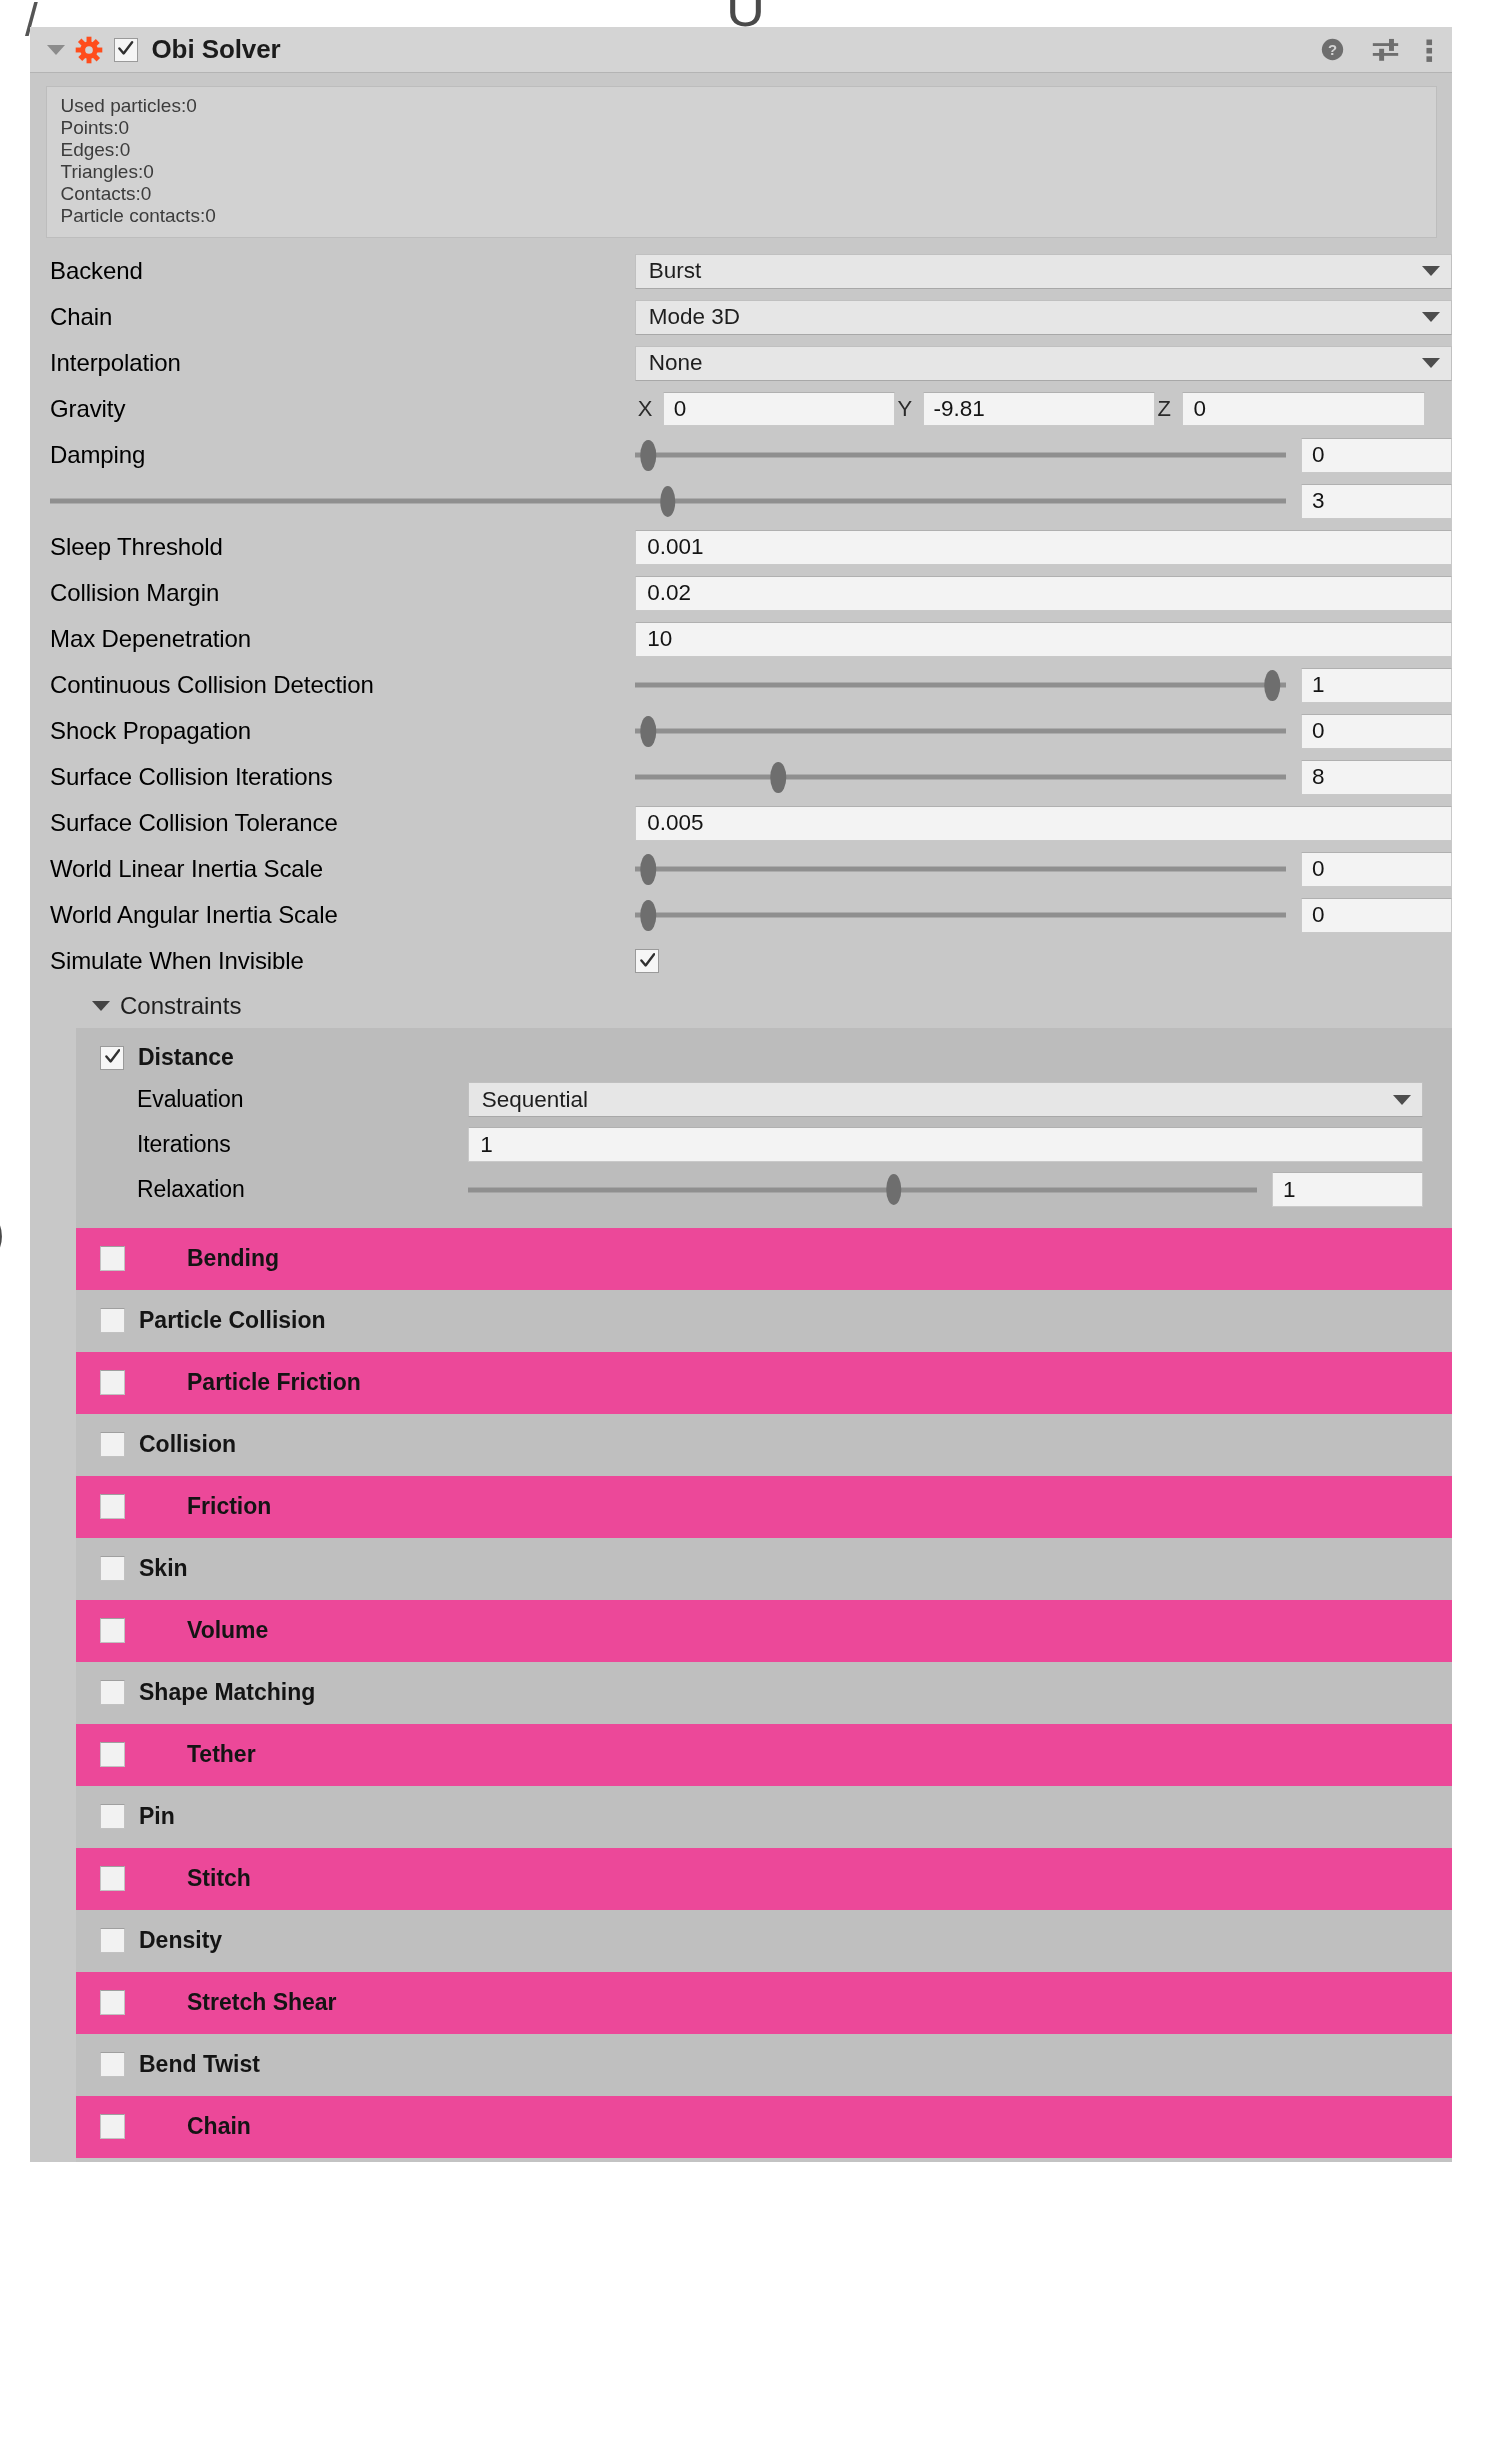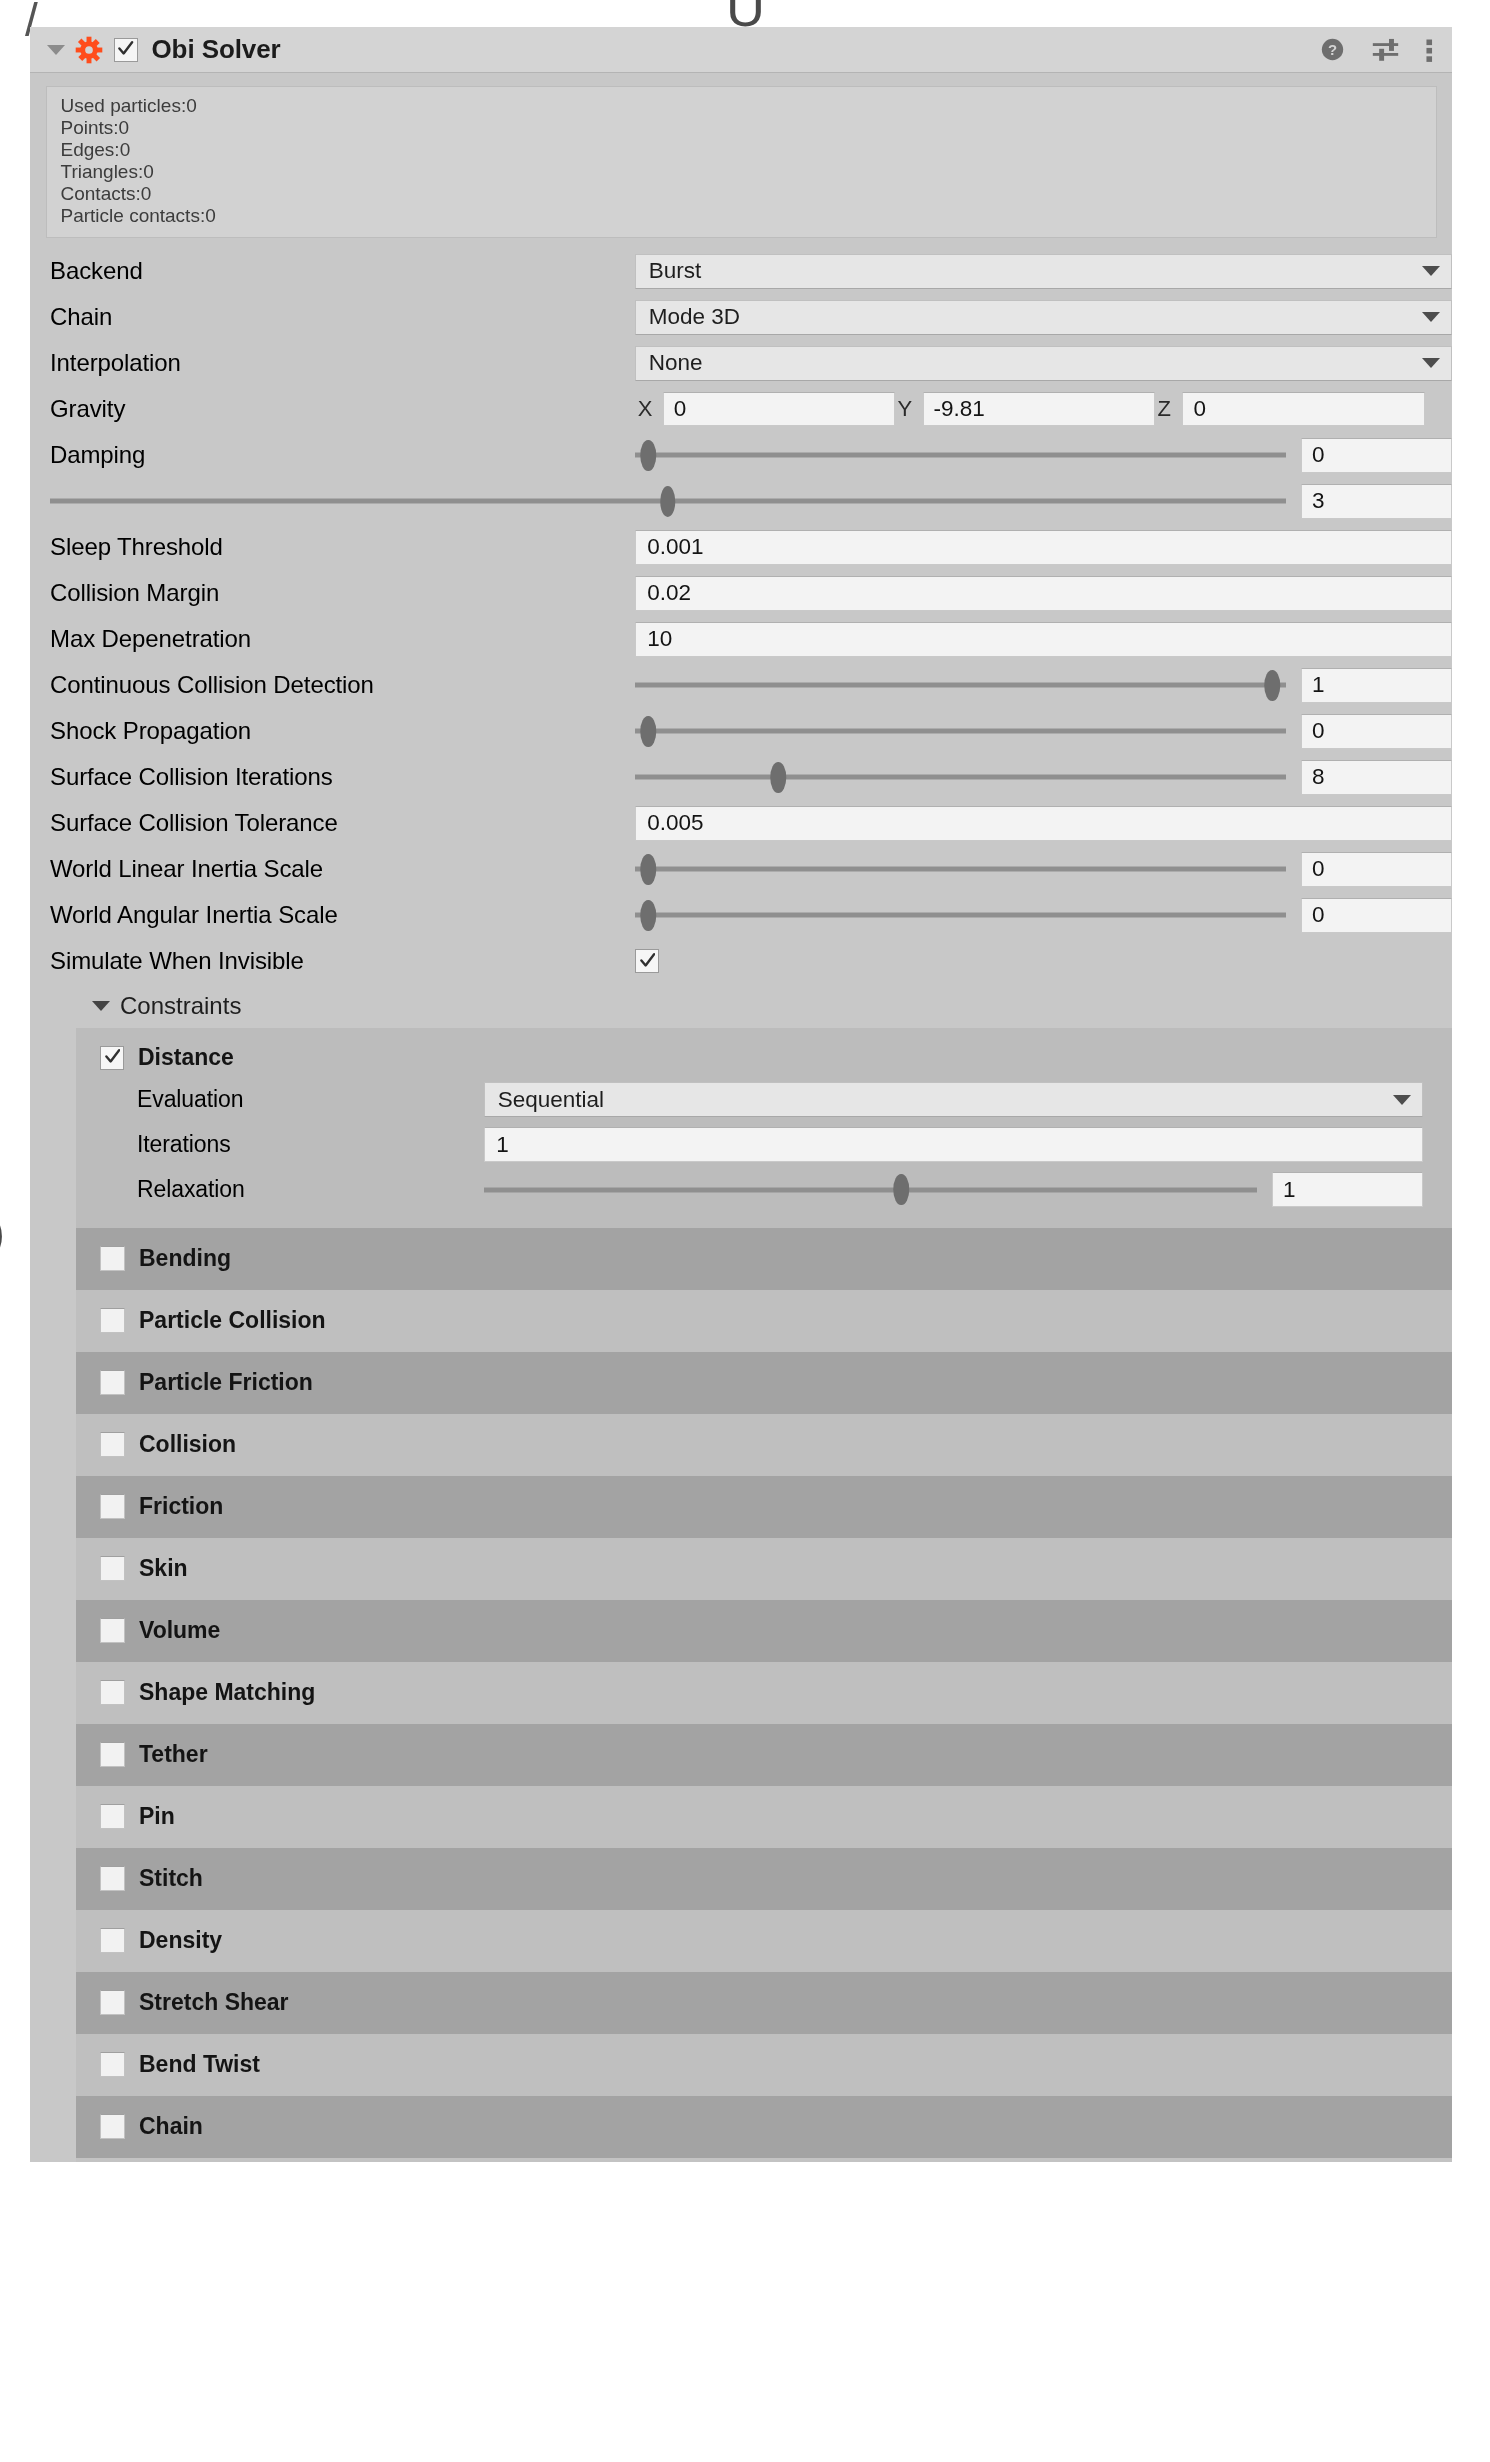--- a/index.html
+++ b/index.html
@@ -309,34 +309,33 @@
     font-weight: bold;
     color: #141414;
     margin-left: 14px;
   }
   .sub-row {
     display: flex;
     align-items: center;
     height: 45px;
     padding-left: 61px;
     box-sizing: border-box;
-    gap: 16px;
   }
   .sub-row .label { width: 331px; flex: none; font-size: 23px; }
   .sub-row .control { padding-right: 29px; }
 
   
   .constraint-row {
     display: flex;
     align-items: center;
     height: 62px;
     padding-left: 24px;
     box-sizing: border-box;
   }
-  .constraint-row.alt-a { background: #a3a3a3; }
+  .constraint-row.alt-a { background: #ec4899; gap: 48px; }
   .constraint-row.alt-b { background: #bfbfbf; }
   .constraint-row .cname {
     font-size: 23px;
     font-weight: bold;
     color: #141414;
     margin-left: 14px;
   }
   .cb-unchecked {
     width: 25px; height: 25px;
     background: #f2f2f2;

